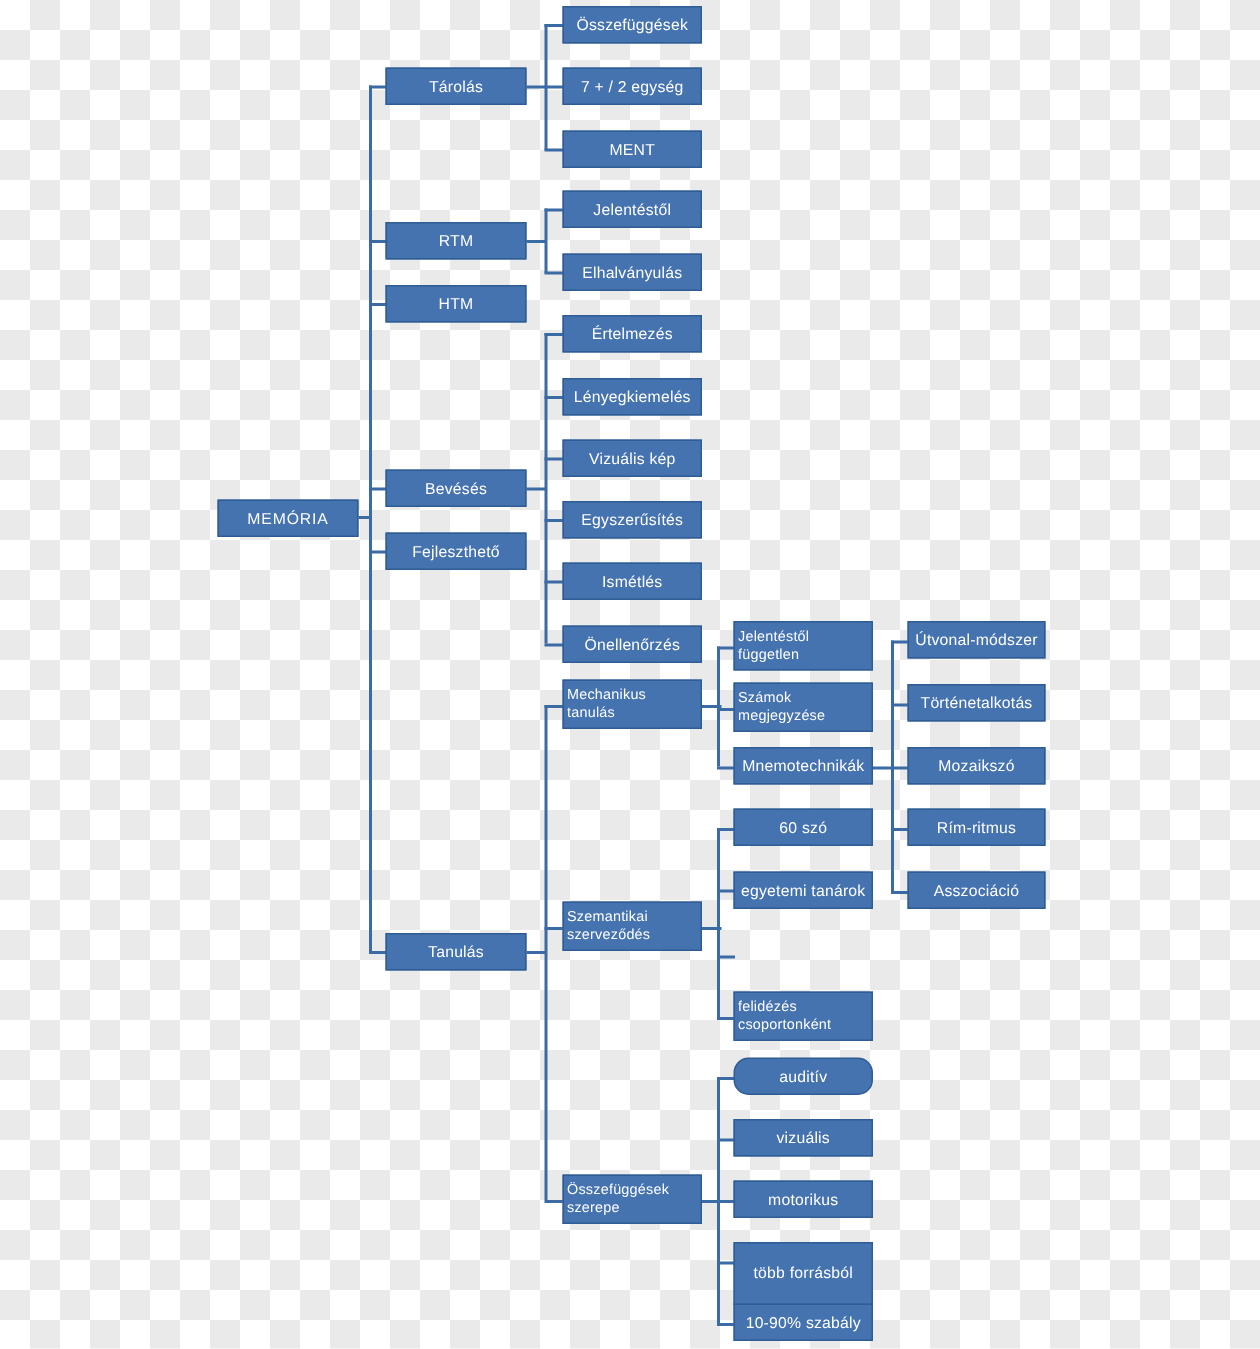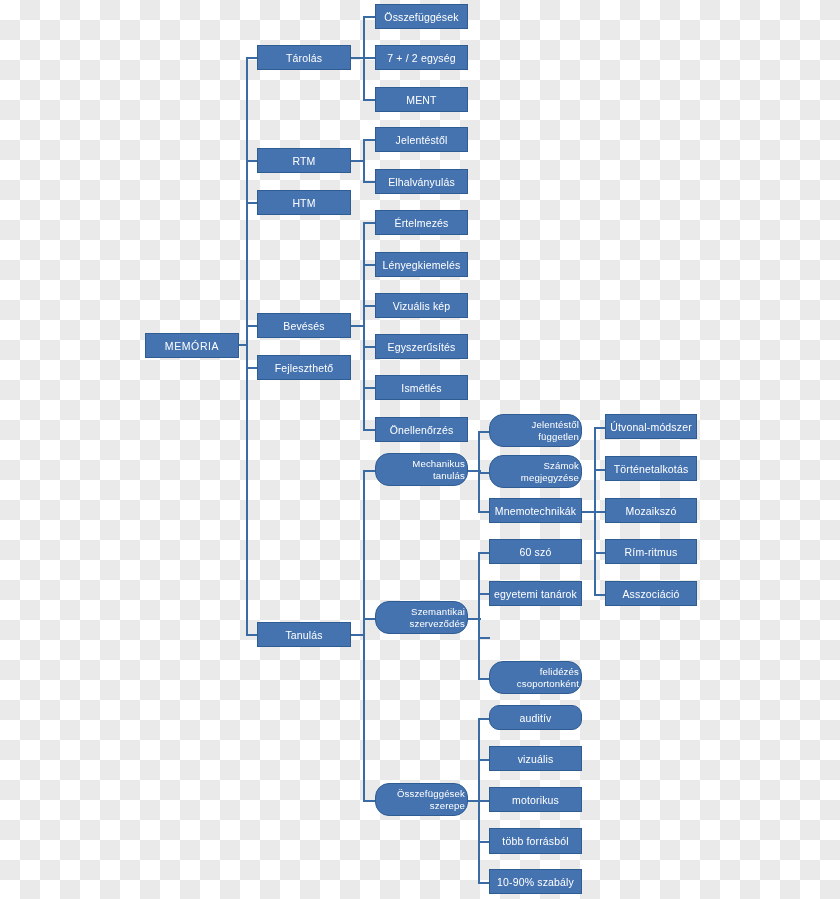--- a/index.html
+++ b/index.html
@@ -25,28 +25,28 @@
   }
   .node {
     position: absolute;
     box-sizing: border-box;
     background: #4573B0;
     border: 1px solid #2E5C93;
     color: #ffffff;
     display: flex;
     align-items: center;
     justify-content: center;
-    text-align: right;
+    text-align: left;
     font-size: 10.5px;
     line-height: 12px;
     letter-spacing: 0.15px;
     padding: 1px 2px;
     z-index: 3;
   }
-  .node.small { font-size: 9.6px; border-radius: 14px; }
+  .node.small { font-size: 9.6px; }
   .node.root  { font-size: 10.5px; letter-spacing: 0.6px; }
 
   .link {
     position: absolute;
     background: #3A6BA5;
     z-index: 1;
   }
   .link.v { width: 2px; }
   .link.h { height: 2px; }
 </style>
@@ -132,20 +132,20 @@
     <div class="node small" style="left: 375px; top: 783px; width: 93px; height: 33px;">Összefüggések szerepe</div>
     <div class="node small" style="left: 489px; top: 414px; width: 93px; height: 33px;">Jelentéstől független</div>
     <div class="node small" style="left: 489px; top: 455px; width: 93px; height: 33px;">Számok megjegyzése</div>
     <div class="node" style="left: 489px; top: 498px; width: 93px; height: 25px;">Mnemotechnikák</div>
     <div class="node" style="left: 489px; top: 539px; width: 93px; height: 25px;">60 szó</div>
     <div class="node" style="left: 489px; top: 581px; width: 93px; height: 25px;">egyetemi tanárok</div>
     <div class="node small" style="left: 489px; top: 661px; width: 93px; height: 33px;">felidézés csoportonként</div>
     <div class="node" style="left: 489px; top: 705px; width: 93px; height: 25px; border-radius: 10px;">auditív</div>
     <div class="node" style="left: 489px; top: 746px; width: 93px; height: 25px;">vizuális</div>
     <div class="node" style="left: 489px; top: 787px; width: 93px; height: 25px;">motorikus</div>
-    <div class="node" style="left: 489px; top: 828px; width: 93px; height: 26px;">több forrásból</div>
+    <div class="node" style="left: 489px; top: 828px; width: 93px; height: 42px;">több forrásból</div>
     <div class="node" style="left: 489px; top: 869px; width: 93px; height: 25px;">10-90% szabály</div>
     <div class="node" style="left: 605px; top: 414px; width: 92px; height: 25px;">Útvonal-módszer</div>
     <div class="node" style="left: 605px; top: 456px; width: 92px; height: 25px;">Történetalkotás</div>
     <div class="node" style="left: 605px; top: 498px; width: 92px; height: 25px;">Mozaikszó</div>
     <div class="node" style="left: 605px; top: 539px; width: 92px; height: 25px;">Rím-ritmus</div>
     <div class="node" style="left: 605px; top: 581px; width: 92px; height: 25px;">Asszociáció</div>
   </div>
 
 </body></html>

